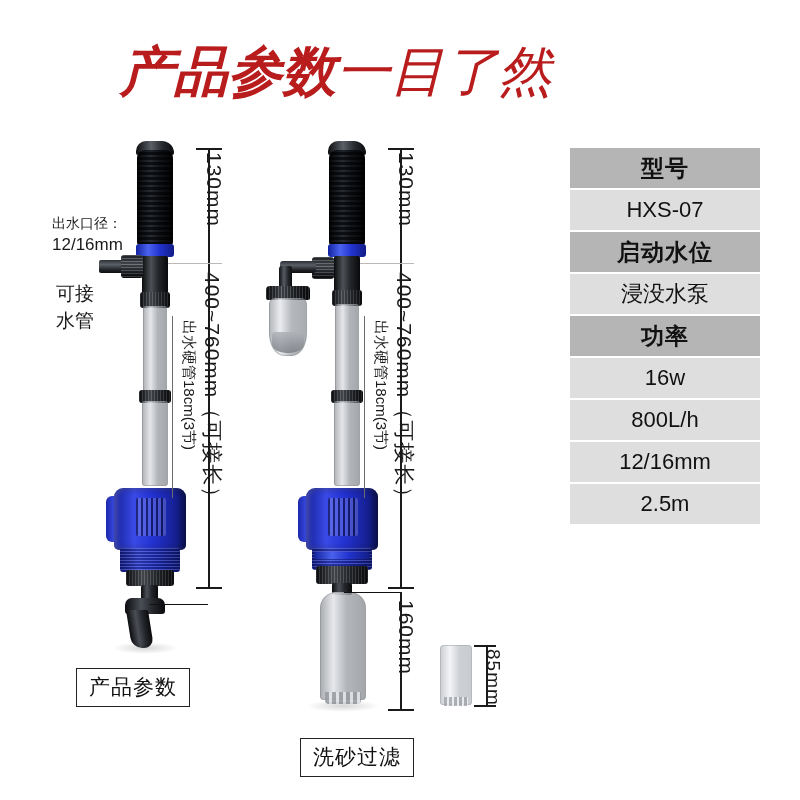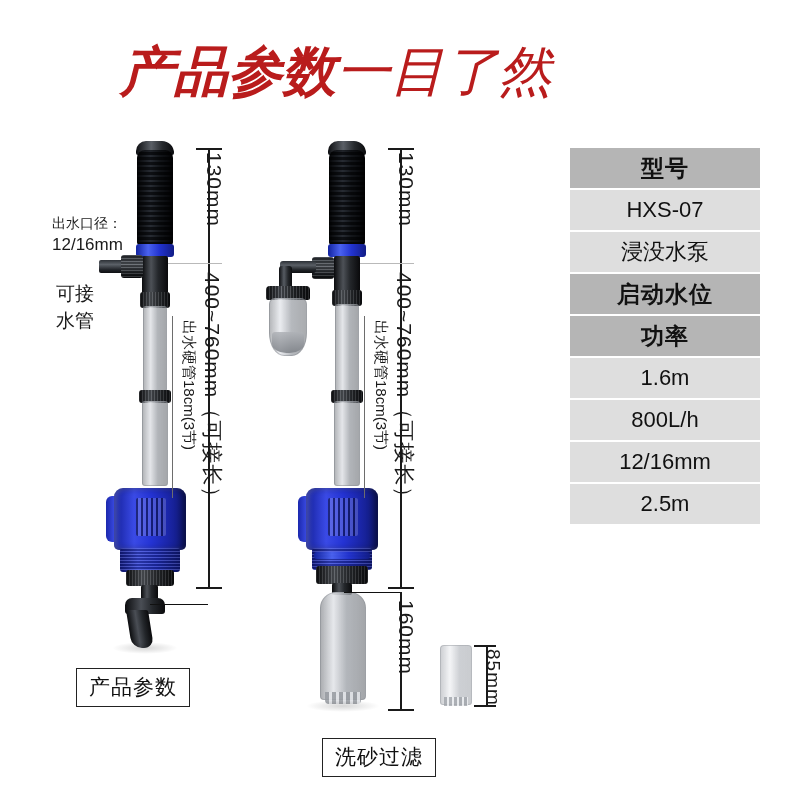--- a/index.html
+++ b/index.html
@@ -355,27 +355,27 @@
   <div class="dimline tick" style="left:388px;top:709px;width:26px;"></div>
   <div class="vrot" style="left:418px;top:600px;font-size:21px;letter-spacing:1px;">160mm</div>
 
   <div class="acc" style="left:440px;top:645px;width:32px;height:60px;"></div>
   <div class="acc-foot" style="left:444px;top:697px;width:24px;height:9px;"></div>
   <div class="dimline vline" style="left:486px;top:645px;height:61px;"></div>
   <div class="dimline tick" style="left:474px;top:645px;width:22px;"></div>
   <div class="dimline tick" style="left:474px;top:705px;width:22px;"></div>
   <div class="vrot" style="left:504px;top:649px;font-size:19px;letter-spacing:1px;">85mm</div>
 
-  <div class="capbox" style="left:300px;top:738px;margin-left:22px;">洗砂过滤</div>
+  <div class="capbox" style="left:300px;top:738px;">洗砂过滤</div>
 
   <div class="spec">
     <div class="srow head">型号</div>
     <div class="srow val">HXS-07</div>
+    <div class="srow head">启动水位</div>
     <div class="srow val">浸没水泵</div>
-    <div class="srow head">启动水位</div>
     <div class="srow head">功率</div>
-    <div class="srow val">1.6m</div>
+    <div class="srow val">16w</div>
     <div class="srow val">800L/h</div>
     <div class="srow val">12/16mm</div>
     <div class="srow val">2.5m</div>
   </div>
 
 </div>
 
 </body></html>

